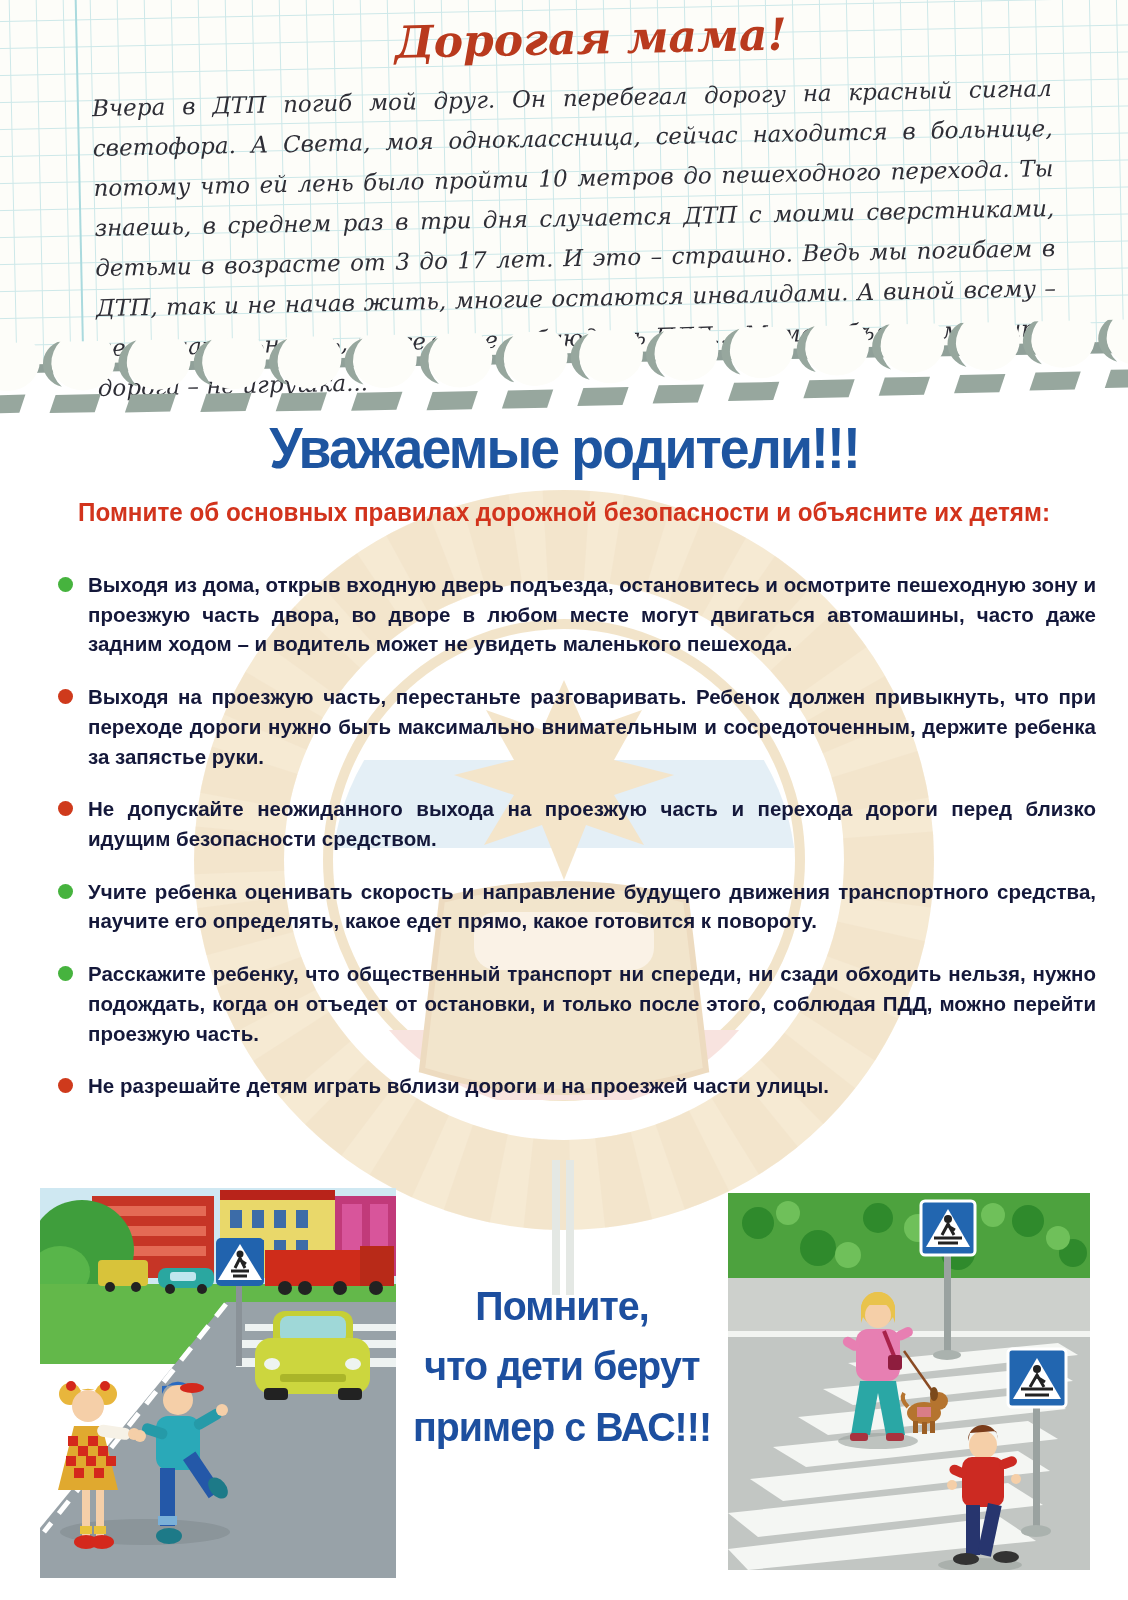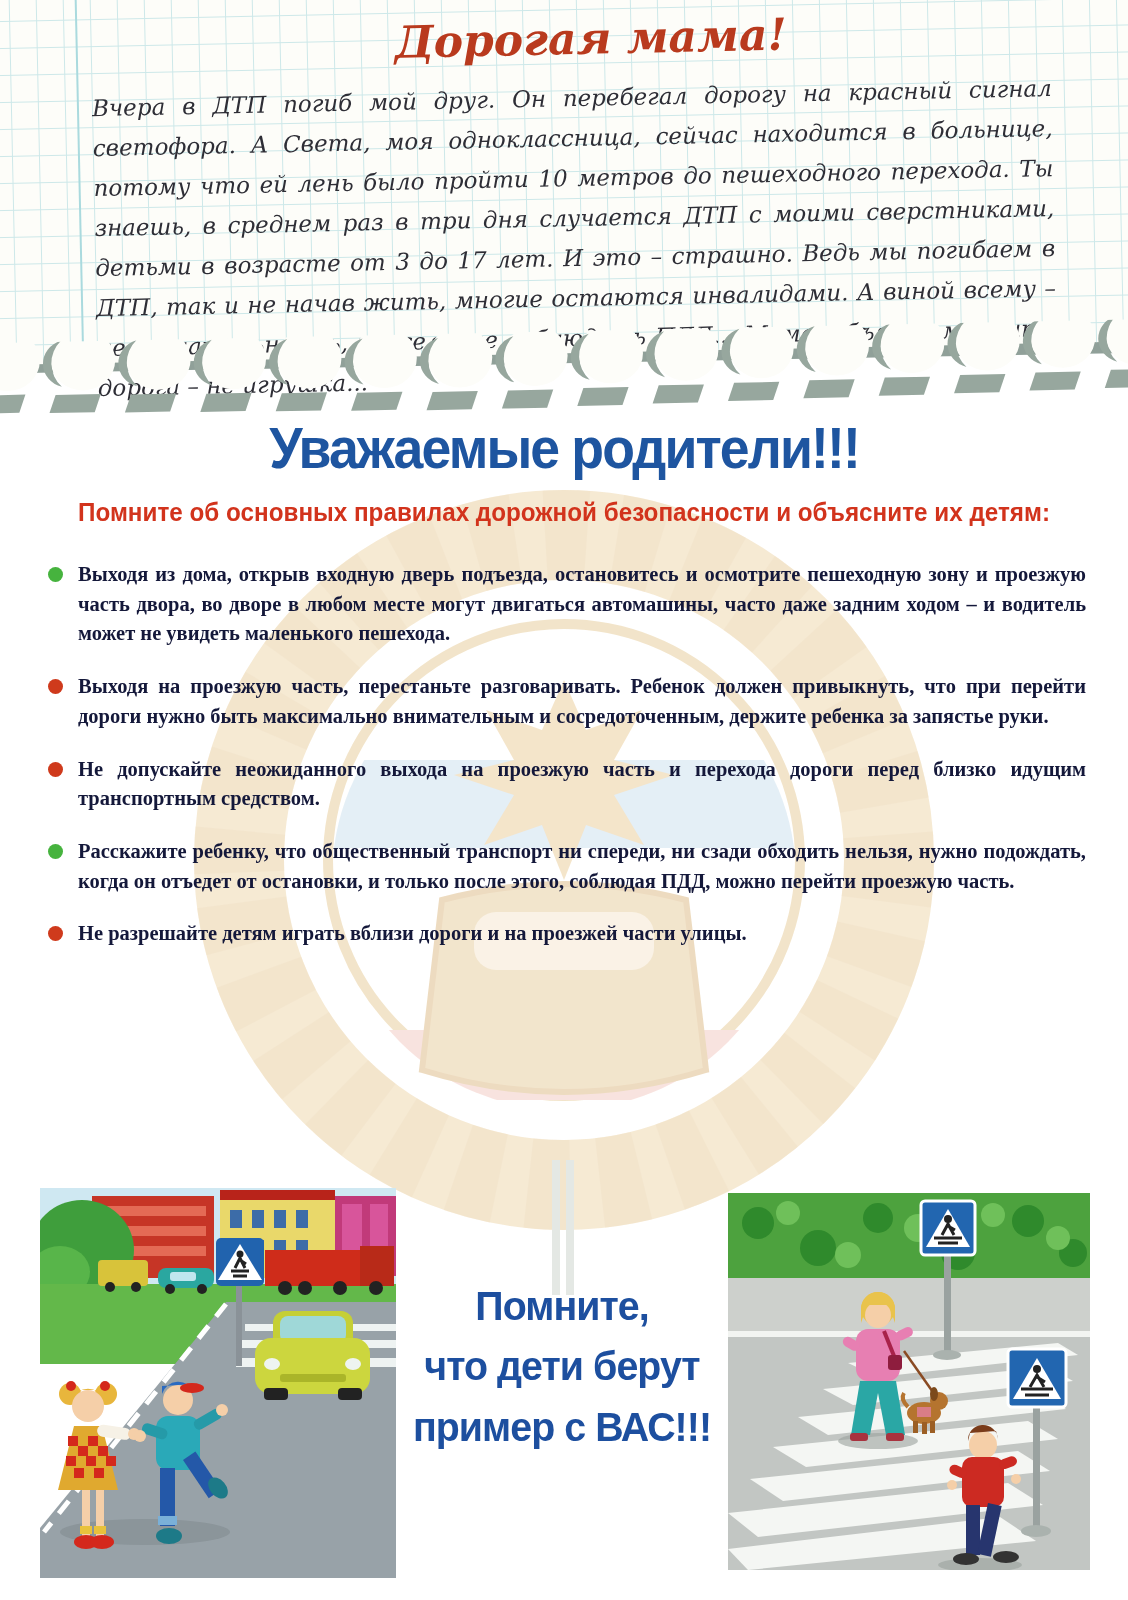--- a/index.html
+++ b/index.html
@@ -26,21 +26,21 @@
   
   .watermark{position:absolute;top:430px;left:50%;transform:translateX(-50%);z-index:0;opacity:.55;}
 
   
   .heading{position:absolute;top:415px;left:0;width:100%;text-align:center;z-index:3;
     font-size:57px;font-weight:bold;color:#1e55a0;letter-spacing:-2px;margin:0;
     transform:scaleX(.94);}
   .subheading{position:absolute;top:498px;left:0;width:100%;text-align:center;z-index:3;
     font-size:25px;font-weight:bold;color:#d2331c;margin:0;transform:scaleX(.97);}
   .bullets{position:absolute;top:560px;left:46px;width:1040px;z-index:3;
-    list-style:none;margin:0;padding:0;font-family:Liberation Serif, serif;}
+    list-style:none;margin:10px;padding:0;}
   .bullets li{position:relative;padding-left:32px;margin-bottom:23px;
     font-size:20.5px;font-weight:bold;line-height:1.45;color:#14183a;text-align:justify;}
   .bullets li::before{content:"";position:absolute;left:2px;top:7px;width:15px;height:15px;border-radius:50%;}
   .bullets li[data-color="green"]::before{background:#46b33e;}
   .bullets li[data-color="red"]::before{background:#cf3a1c;}
 
   
   .reminder{position:absolute;top:1276px;left:396px;width:332px;z-index:3;text-align:center;
     font-size:41px;font-weight:bold;color:#1d4f9f;line-height:1.47;letter-spacing:-1px;transform:scaleX(.96);}
   .illu{position:absolute;z-index:3;}
@@ -107,25 +107,26 @@
     </svg>
   </div>
 
   <h1 class="heading">Уважаемые родители!!!</h1>
   <p class="subheading">Помните об основных правилах дорожной безопасности и объясните их детям:</p>
 
   <ul class="bullets">
 
       <li data-color="green">Выходя из дома, открыв входную дверь подъезда, остановитесь и осмотрите пешеходную зону и проезжую часть двора, во дворе в любом месте могут двигаться автомашины, часто даже задним ходом – и водитель может не увидеть маленького пешехода.</li>
 
-      <li data-color="red">Выходя на проезжую часть, перестаньте разговаривать. Ребенок должен привыкнуть, что при перейти дороги нужно быть максимально внимательным и сосредоточенным, держите ребенка за запястье руки.</li>
-
-
-      <li data-color="red">Не допускайте неожиданного выхода на проезжую часть и перехода дороги перед близко идущим транспортным средством.</li>
-
+      <li data-color="red">Выходя на проезжую часть, перестаньте разговаривать. Ребенок должен привыкнуть, что при переходе дороги нужно быть максимально внимательным и сосредоточенным, держите ребенка за запястье руки.</li>
+
+
+      <li data-color="red">Не допускайте неожиданного выхода на проезжую часть и перехода дороги перед близко идущим безопасности средством.</li>
+
+      <li data-color="green">Учите ребенка оценивать скорость и направление будущего движения транспортного средства, научите его определять, какое едет прямо, какое готовится к повороту.</li>
 
 
       <li data-color="green">Расскажите ребенку, что общественный транспорт ни спереди, ни сзади обходить нельзя, нужно подождать, когда он отъедет от остановки, и только после этого, соблюдая ПДД, можно перейти проезжую часть.</li>
 
       <li data-color="red">Не разрешайте детям играть вблизи дороги и на проезжей части улицы.</li>
     </ul>
 
   <svg class="illu illu-left" width="356" height="390" viewBox="0 0 356 390">
     <rect width="356" height="120" fill="#cfe8f2"></rect>
     <g>

